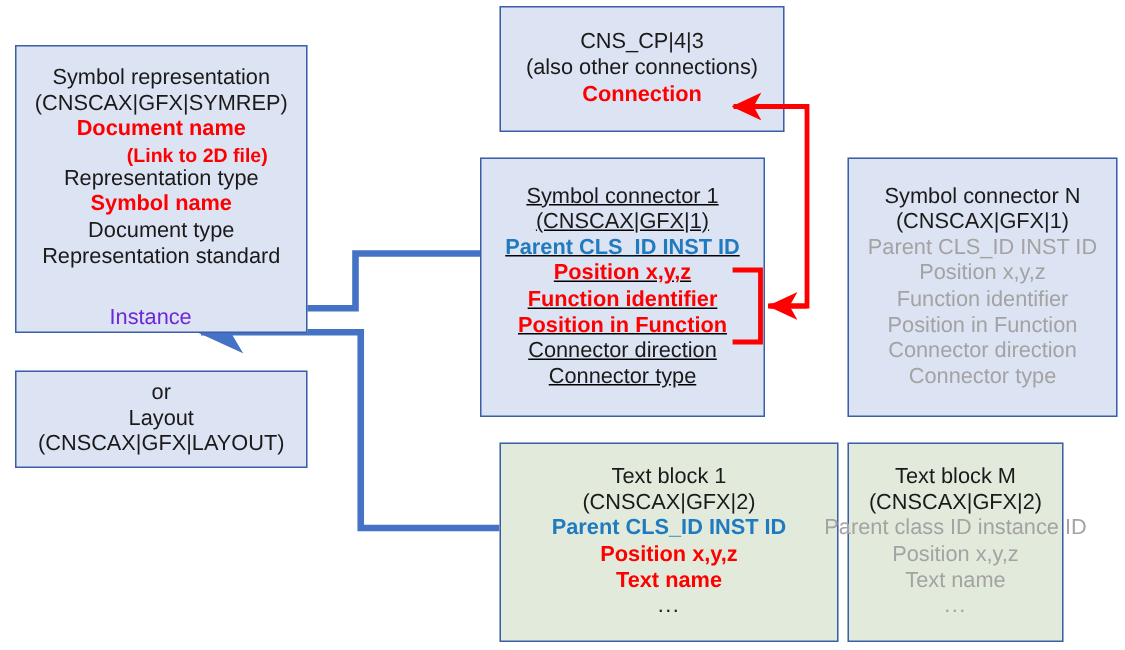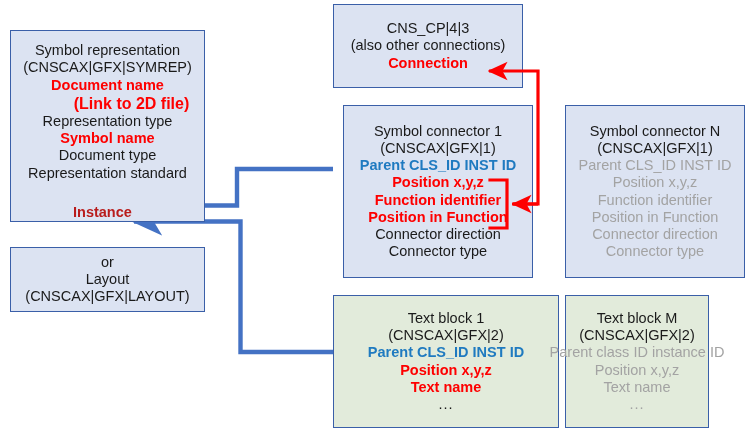--- a/index.html
+++ b/index.html
@@ -32,21 +32,21 @@
     line-height: 1.19;
     z-index: 4;
   }
   .box.blue { background: #dce3f2; }
   .box.green { background: #e2ebdb; }
   .ln { display: block; white-space: nowrap; }
   .c-black { color: #1a1a1a; }
   .c-red    { color: #fe0000; font-weight: bold; }
   .c-blue   { color: #1f7ac0; font-weight: bold; }
   .c-gray   { color: #a3a3a3; }
-  .sm { font-size: 16px; padding-left: 48px; }
+  .sm { font-size: 13px; padding-left: 48px; }
   .reg { font-size: 14.5px; }
   .dots { letter-spacing: 1px; }
 
   
   #wires {
     position: absolute;
     left: 0; top: 0;
     width: 750px; height: 433px;
     z-index: 2;
     pointer-events: none;
@@ -54,22 +54,22 @@
   #wires-top {
     position: absolute;
     left: 0; top: 0;
     width: 750px; height: 433px;
     z-index: 6;
     pointer-events: none;
   }
   .instance-label {
     position: absolute;
     font-size: 14.5px;
-    font-weight: bold;
-    color: #b91c1c;
+    font-weight: normal;
+    color: #6d28d9;
     z-index: 5;
     white-space: nowrap;
   }
 </style>
 </head>
 <body>
 
 <div id="canvas">
 
   <svg id="wires" viewBox="0 0 750 433">
@@ -105,21 +105,21 @@
     <span class="ln reg c-black">Layout</span>
     <span class="ln reg c-black">(CNSCAX|GFX|LAYOUT)</span>
   </div>
 
   <div class="box blue" style="left:333px; top:4px; width:190px; height:84px;">
     <span class="ln reg c-black">CNS_CP|4|3</span>
     <span class="ln reg c-black">(also other connections)</span>
     <span class="ln reg c-red">Connection</span>
   </div>
 
-  <div class="box blue" style="left:343px; top:105px; width:190px; height:173px;">
+  <div class="box blue" style="left:320px; top:105px; width:190px; height:173px;text-decoration:underline;">
     <span class="ln reg c-black">Symbol connector 1</span>
     <span class="ln reg c-black">(CNSCAX|GFX|1)</span>
     <span class="ln reg c-blue">Parent CLS_ID INST ID</span>
     <span class="ln reg c-red">Position x,y,z</span>
     <span class="ln reg c-red">Function identifier</span>
     <span class="ln reg c-red">Position in Function</span>
     <span class="ln reg c-black">Connector direction</span>
     <span class="ln reg c-black">Connector type</span>
   </div>
 

